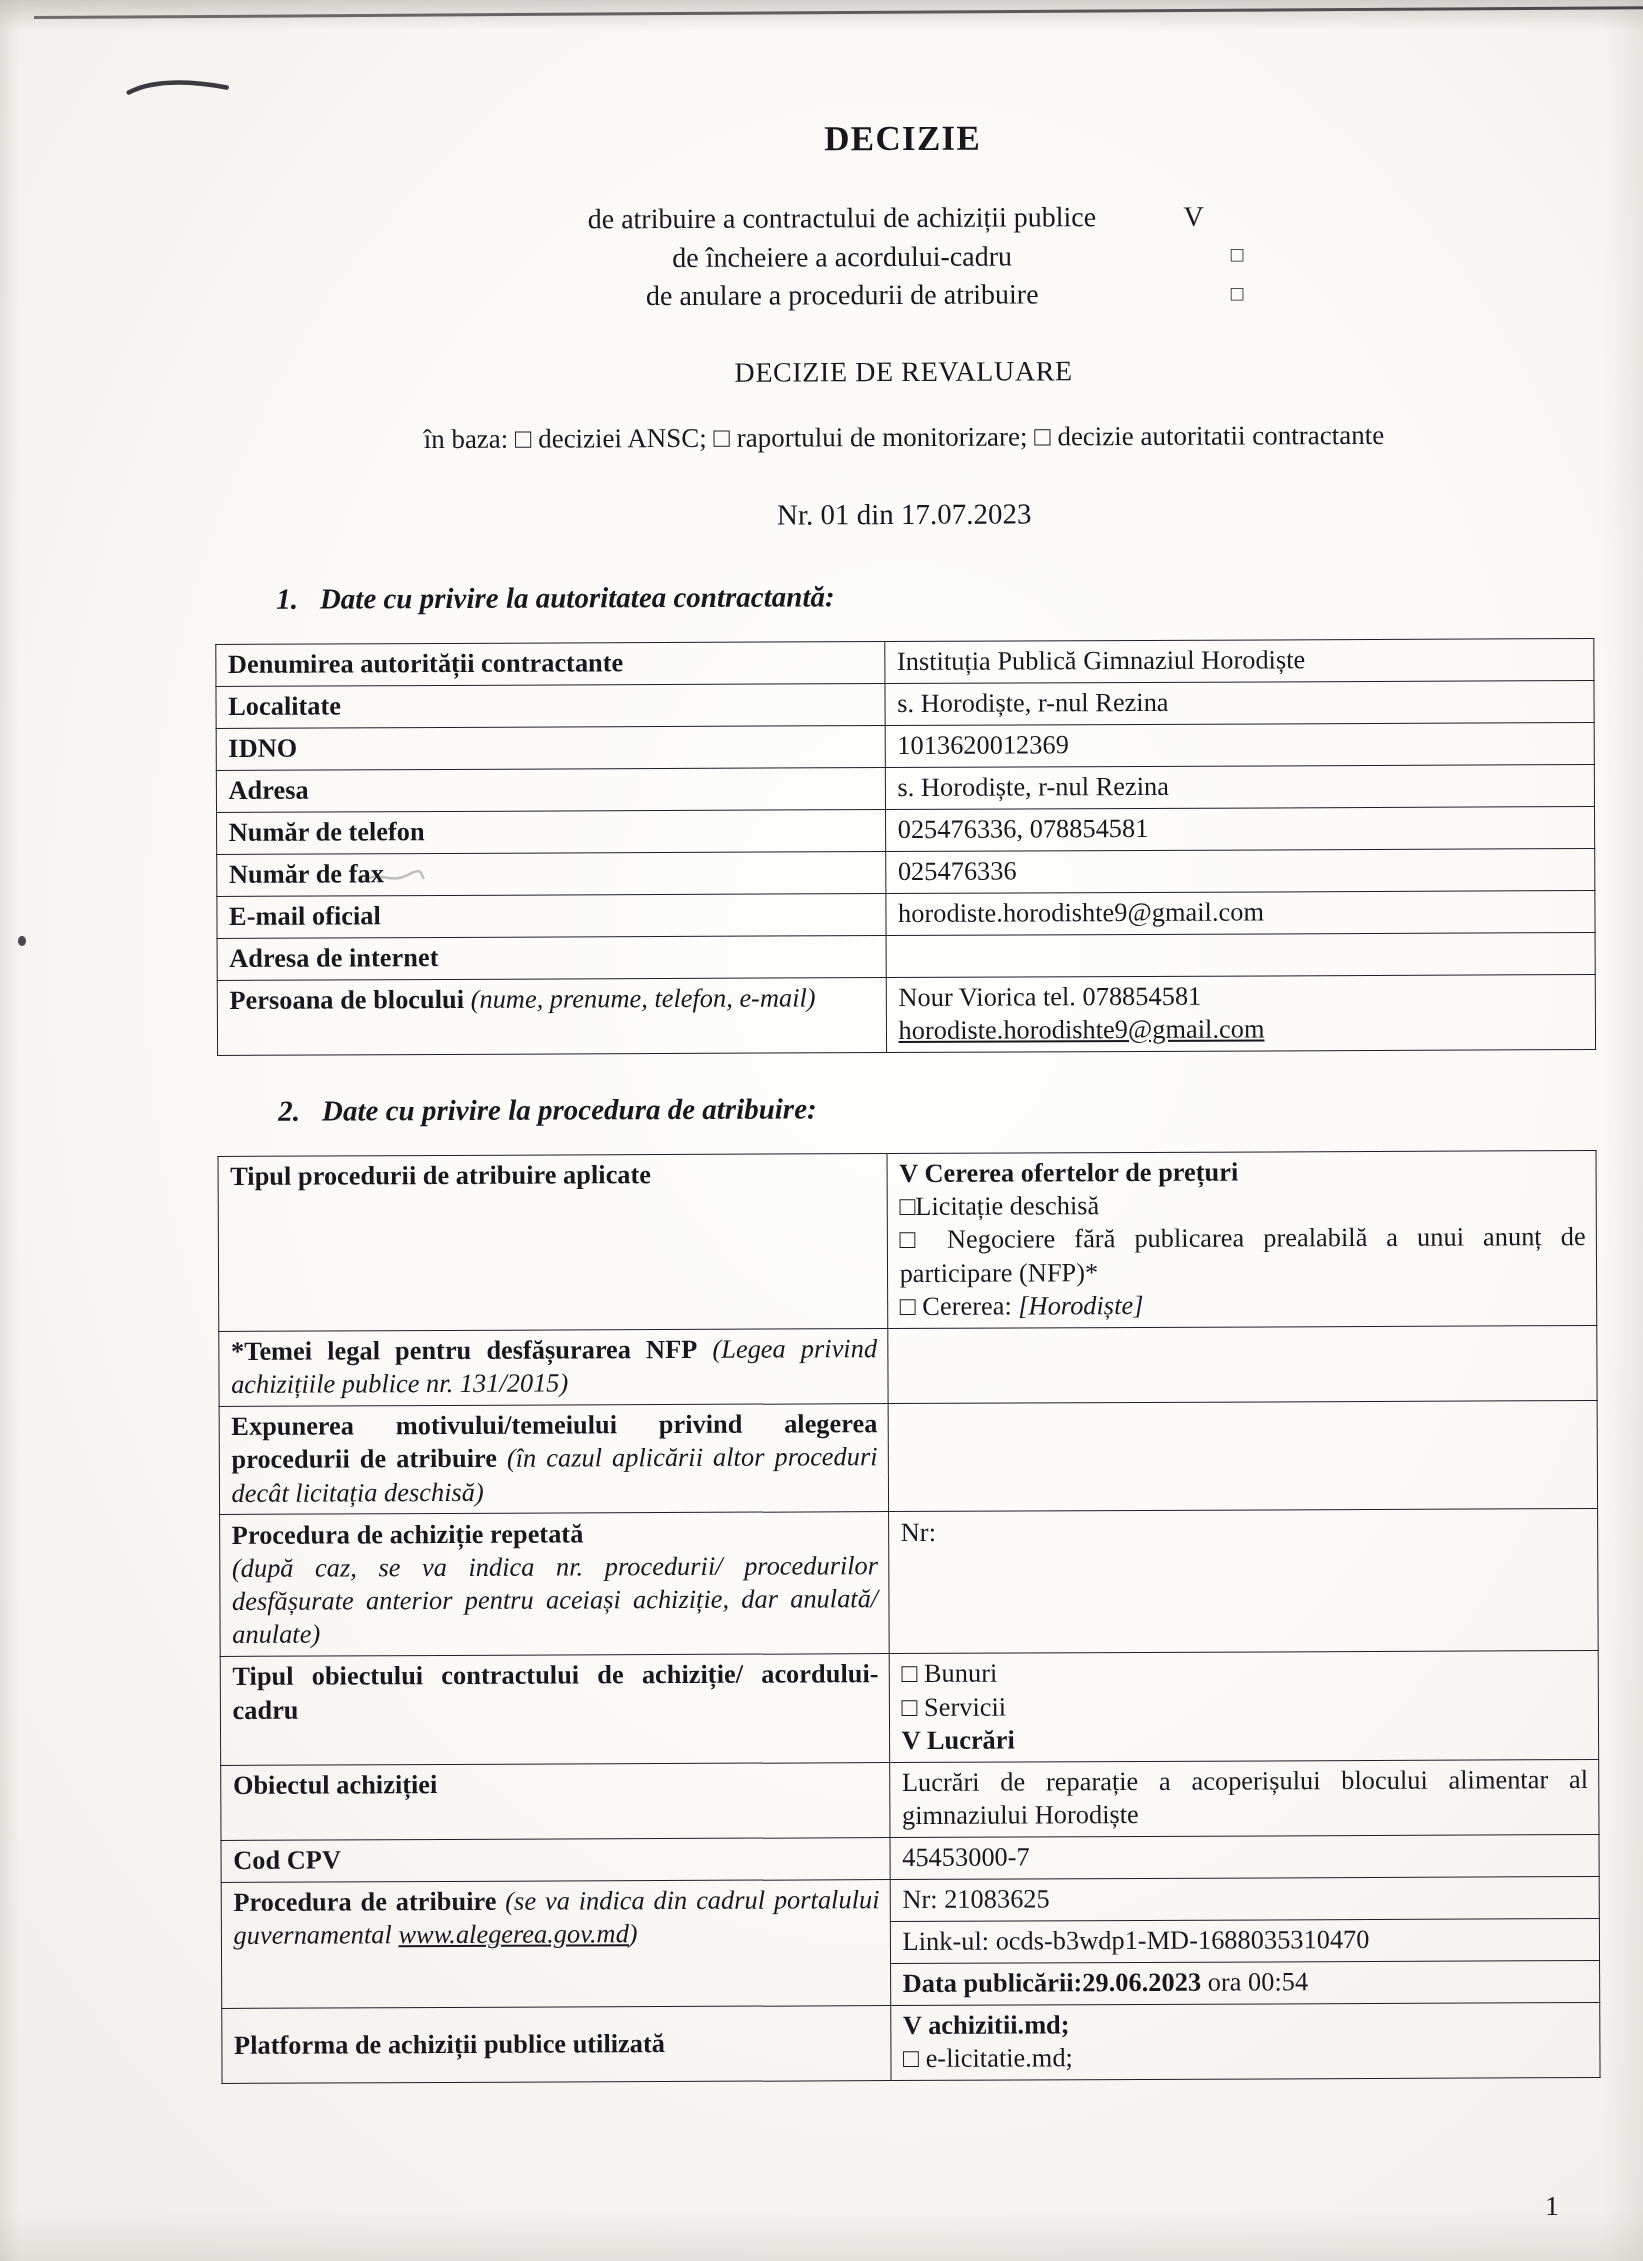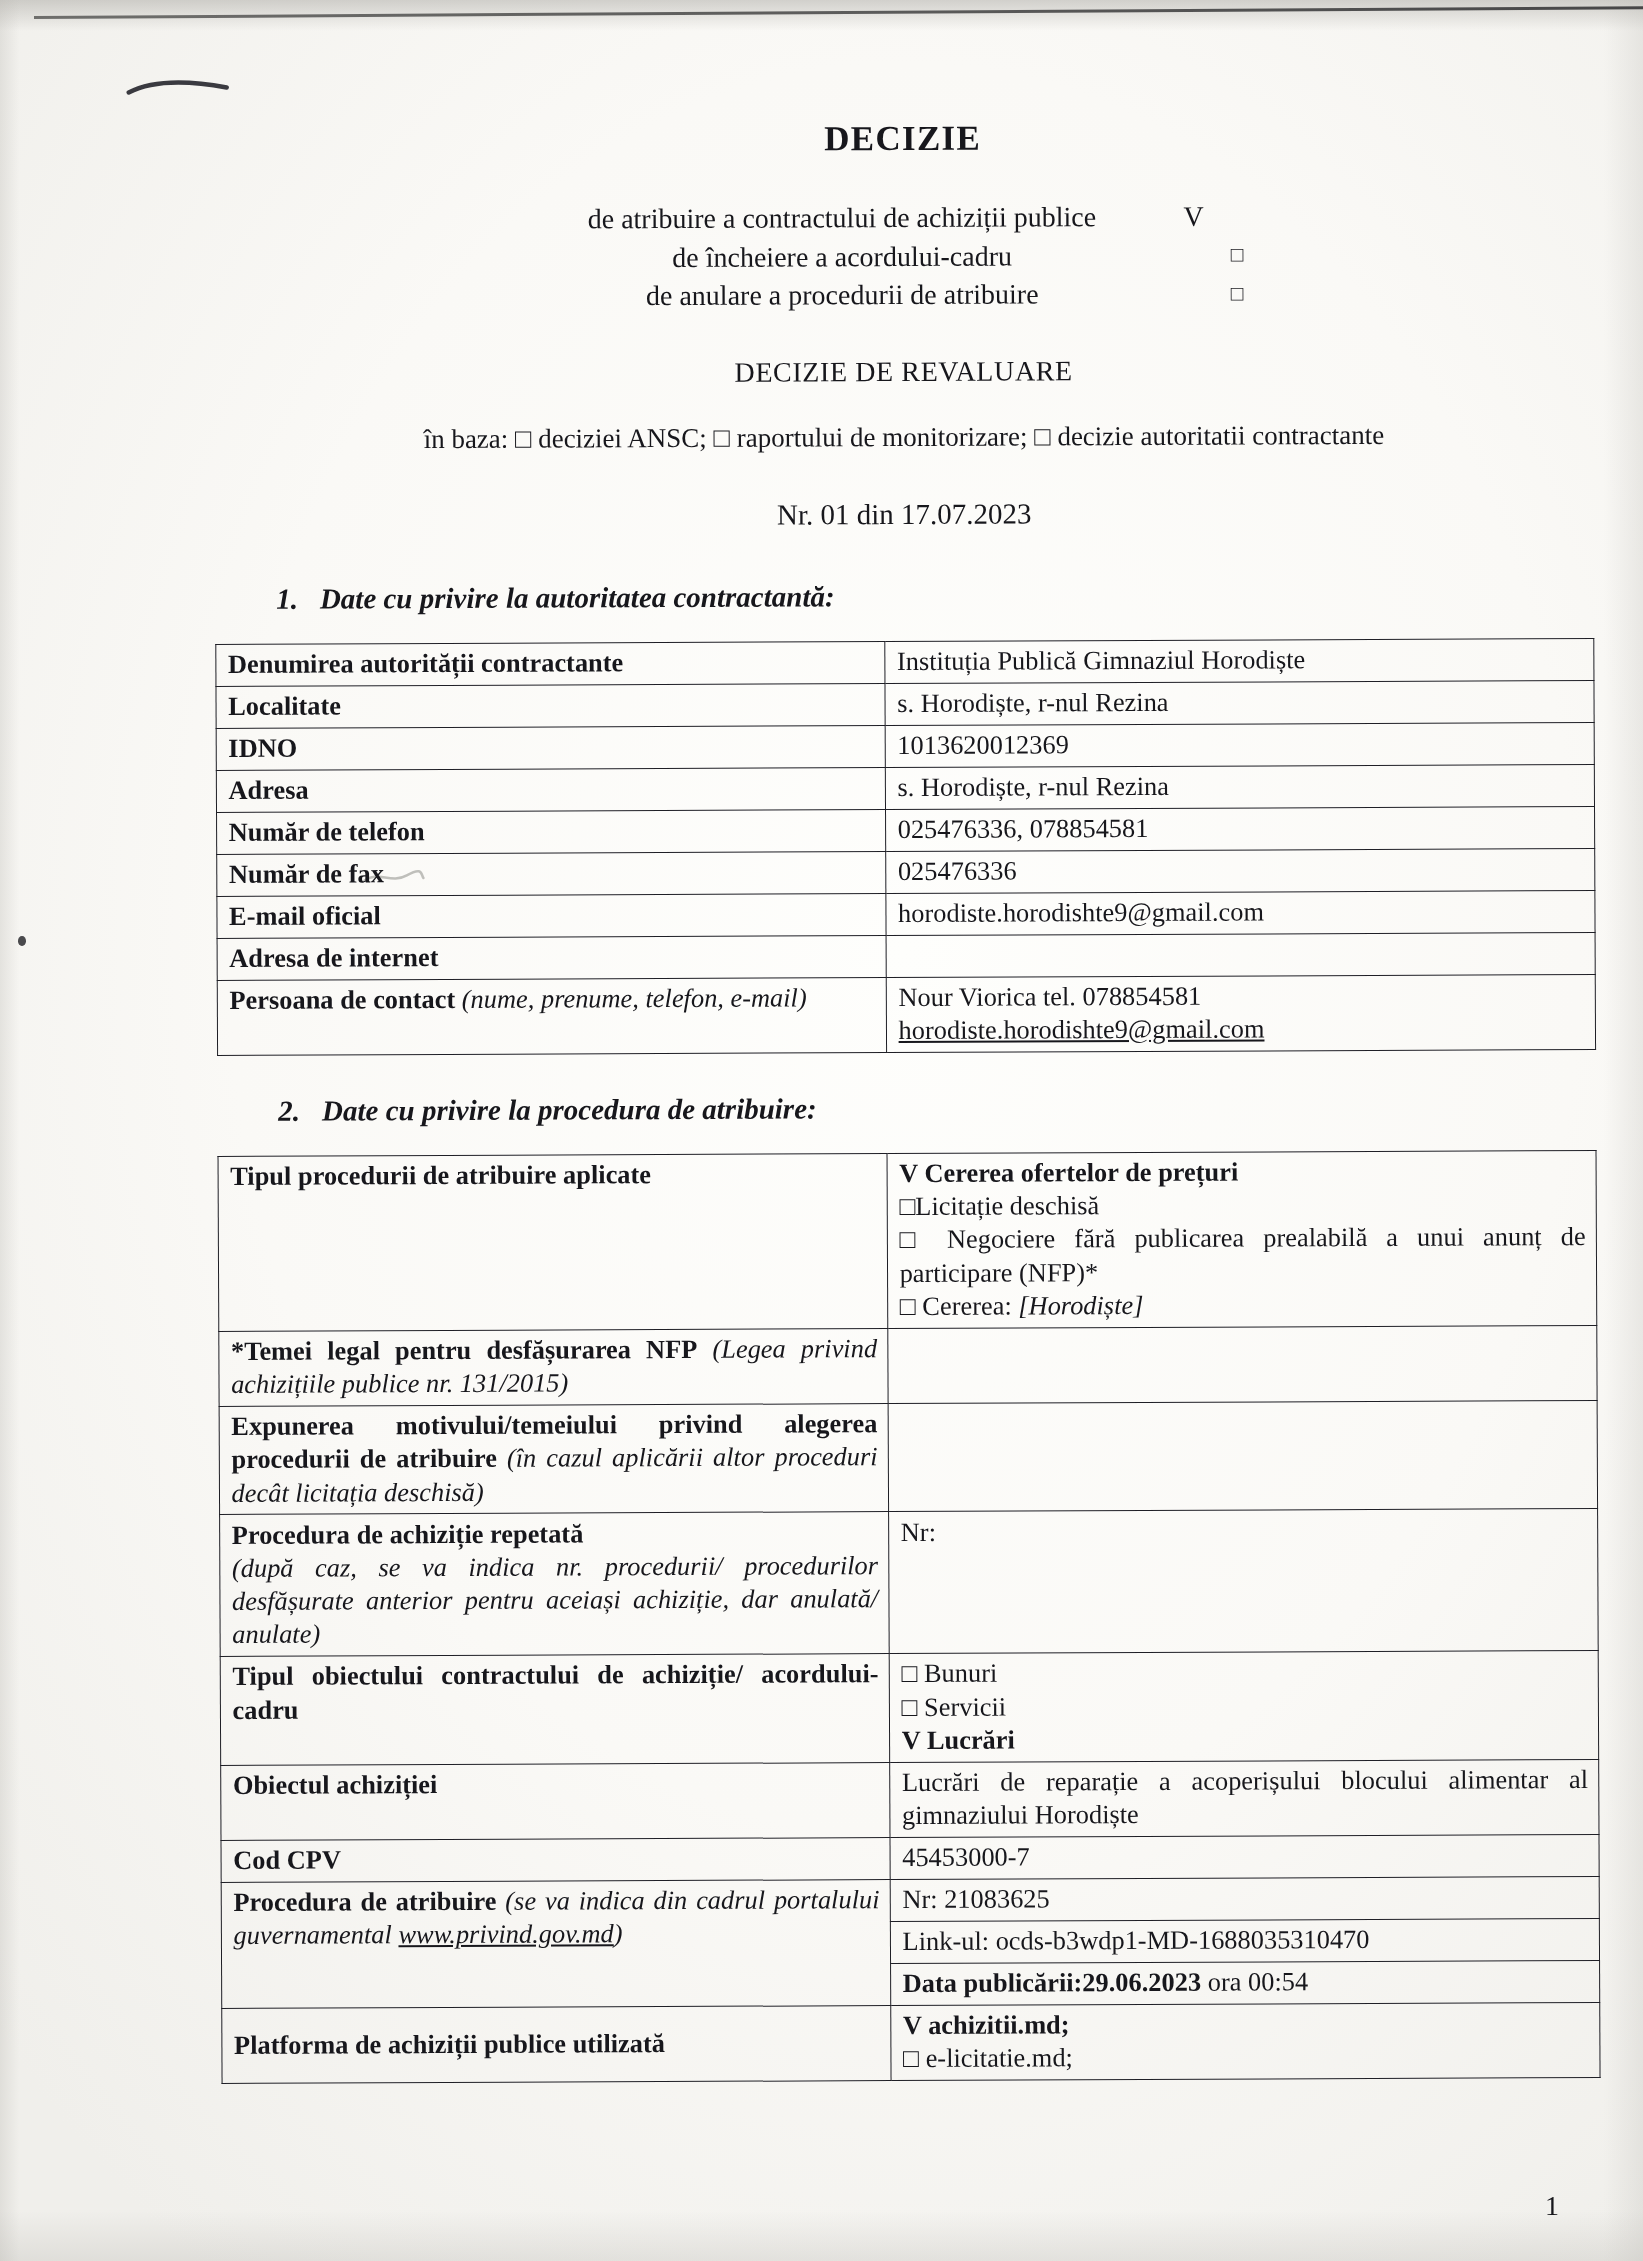--- a/index.html
+++ b/index.html
@@ -147,21 +147,21 @@
         <tr>
           <td class="lbl">E-mail oficial</td>
           <td>horodiste.horodishte9@gmail.com</td>
         </tr>
         <tr>
           <td class="lbl">Adresa de internet</td>
           <td></td>
         </tr>
         <tr>
           <td>
-            <span class="lbl">Persoana de contact</span>
+            <span class="lbl">Persoana de blocului</span>
             <span class="ital">(nume, prenume, telefon, e-mail)</span>
           </td>
           <td>
             <div>Nour Viorica  tel. 078854581</div>
             <div class="und">horodiste.horodishte9@gmail.com</div>
           </td>
         </tr>
       </tbody>
     </table>
 
@@ -220,21 +220,21 @@
           <td class="just">Lucrări de reparație a acoperișului blocului alimentar al gimnaziului Horodiște</td>
         </tr>
         <tr>
           <td class="lbl">Cod CPV</td>
           <td>45453000-7</td>
         </tr>
         <tr>
           <td class="just" rowspan="3">
             <span class="lbl">Procedura de atribuire</span>
             <span class="ital">(se va indica din cadrul portalului guvernamental</span>
-            <span class="ital und">www.privind.gov.md</span><span class="ital">)</span>
+            <span class="ital und">www.alegerea.gov.md</span><span class="ital">)</span>
           </td>
           <td>Nr: 21083625</td>
         </tr>
         <tr>
           <td>Link-ul: ocds-b3wdp1-MD-1688035310470</td>
         </tr>
         <tr>
           <td>
             <span class="bold">Data publicării:29.06.2023</span><span> ora 00:54</span>
           </td>

